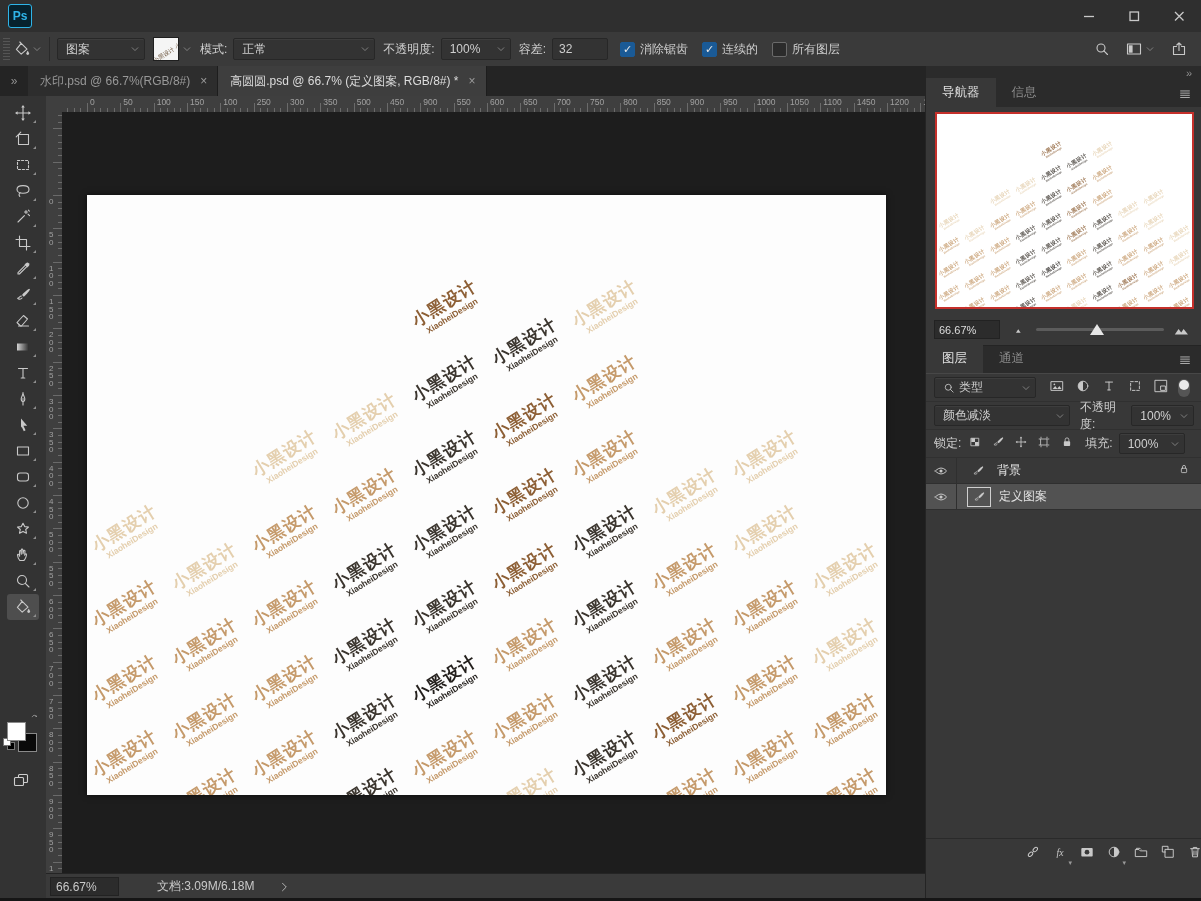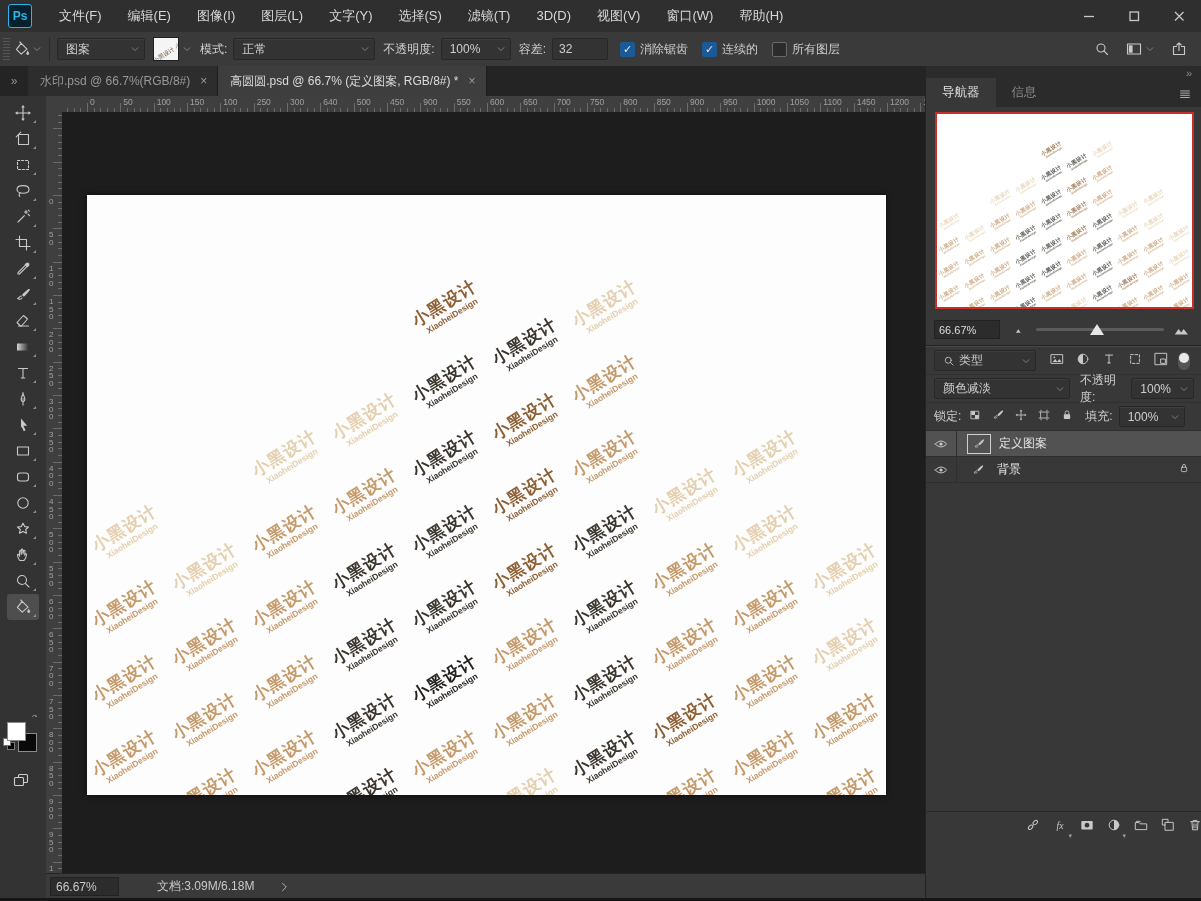--- a/index.html
+++ b/index.html
@@ -119,33 +119,20 @@
   .lb-ic.dim{color:#6e6e6e;}
   .lb-ic .mini-caret{position:absolute;right:-5px;bottom:-4px;font-size:7px;color:#9a9a9a;}
   .chev{color:#9f9f9f;}
 </style>
 </head>
 <body>
 
 <div class="abs titlebar">
   <div class="ps-logo">
       <span>Ps</span>
-    </div>
-  <div id="menu-items" style="display:flex">
-      <span class="menu-item">文件(F)</span>
-      <span class="menu-item">编辑(E)</span>
-      <span class="menu-item">图像(I)</span>
-      <span class="menu-item">图层(L)</span>
-      <span class="menu-item">文字(Y)</span>
-      <span class="menu-item">选择(S)</span>
-      <span class="menu-item">滤镜(T)</span>
-      <span class="menu-item">3D(D)</span>
-      <span class="menu-item">视图(V)</span>
-      <span class="menu-item">窗口(W)</span>
-      <span class="menu-item">帮助(H)</span>
     </div>
   <div class="win-controls">
     <div class="win-btn">
         <span class="ic">
           <svg width="16" height="16" viewBox="0 0 16 16" stroke="currentColor" fill="none" stroke-width="1.3">
             <path d="M3 8.5h10"></path>
           </svg>
         </span>
       </div>
     <div class="win-btn">
@@ -519,21 +506,21 @@
     <div class="htick" style="left: 205.001px; height: 4px;"></div>
     <div class="htick" style="left: 211.668px; height: 4px;"></div>
     <div class="htick" style="left: 218.334px; height: 4px;"></div>
     <div class="htick" style="left: 225.001px; height: 9px;"></div>
     <div class="hlabel" style="left: 228.001px;">300</div>
     <div class="htick" style="left: 231.668px; height: 4px;"></div>
     <div class="htick" style="left: 238.334px; height: 4px;"></div>
     <div class="htick" style="left: 245.001px; height: 4px;"></div>
     <div class="htick" style="left: 251.668px; height: 4px;"></div>
     <div class="htick" style="left: 258.334px; height: 9px;"></div>
-    <div class="hlabel" style="left: 261.334px;">640</div>
+    <div class="hlabel" style="left: 261.334px;">350</div>
     <div class="htick" style="left: 265.001px; height: 4px;"></div>
     <div class="htick" style="left: 271.668px; height: 4px;"></div>
     <div class="htick" style="left: 278.335px; height: 4px;"></div>
     <div class="htick" style="left: 285.001px; height: 4px;"></div>
     <div class="htick" style="left: 291.668px; height: 9px;"></div>
     <div class="hlabel" style="left: 294.668px;">500</div>
     <div class="htick" style="left: 298.335px; height: 4px;"></div>
     <div class="htick" style="left: 305.001px; height: 4px;"></div>
     <div class="htick" style="left: 311.668px; height: 4px;"></div>
     <div class="htick" style="left: 318.335px; height: 4px;"></div>
@@ -1514,20 +1501,29 @@
         <div class="slider-thumb" style="left:42%"></div>
       </div>
       <span class="ic" id="ic-mtn-l">
           <svg width="16" height="16" viewBox="0 0 16 16" fill="none" stroke="currentColor" stroke-width="1.1" stroke-linecap="round" stroke-linejoin="round">
             <path fill="currentColor" stroke="none" d="M.8 12.5L4.6 7l2.6 3.6L9.6 7l4.4 5.5z"></path>
           </svg>
         </span>
     </div>
   </div>
 
+  <div class="ptabs">
+    <div class="ptab active"><span>图层</span></div>
+    <div class="ptab"><span>通道</span></div>
+    <span class="ptab-menu ic s14" id="ic-layersmenu">
+        <svg width="16" height="16" viewBox="0 0 16 16" fill="none" stroke="currentColor" stroke-width="1.1" stroke-linecap="round" stroke-linejoin="round">
+          <path d="M3 4.5h10M3 7h10M3 9.5h10M3 12h10"></path>
+        </svg>
+      </span>
+  </div>
   <div class="layers-body">
     <div class="lrow">
       <div class="combo small" style="width:88px">
         <span class="ic s12" id="ic-filter-search" style="margin-right:4px">
             <svg width="16" height="16" viewBox="0 0 16 16" fill="none" stroke="currentColor" stroke-width="1.1" stroke-linecap="round" stroke-linejoin="round">
               <circle cx="7" cy="7" r="4"></circle>
               <path d="M9.9 9.9l3.6 3.6"></path>
             </svg>
           </span>
         <span class="val">类型</span>
@@ -1629,39 +1625,20 @@
       <div class="combo small" style="width:52px;margin-left:6px">
         <span class="val">100%</span>
         <span class="ic s10 chev" style="margin-left:auto">
             <svg width="16" height="16" viewBox="0 0 16 16" fill="none" stroke="currentColor" stroke-width="1.1" stroke-linecap="round" stroke-linejoin="round">
               <path d="M3.5 6l4.5 4.5L12.5 6"></path>
             </svg>
           </span>
       </div>
     </div>
     <div class="layer-list" id="layer-list">
-        <div class="layer-row selected">
-          <span class="eye-cell">
-            <span class="ic s14">
-              <svg width="16" height="16" viewBox="0 0 16 16" fill="none" stroke="currentColor" stroke-width="1.1" stroke-linecap="round" stroke-linejoin="round">
-                <path d="M1.5 8S4.4 4.6 8 4.6 14.5 8 14.5 8 11.6 11.4 8 11.4 1.5 8 1.5 8z"></path>
-                <circle cx="8" cy="8" r="1.8" fill="currentColor" stroke="none"></circle>
-              </svg>
-            </span>
-          </span>
-          <span class="thumb selbox">
-            <span class="ic s12">
-              <svg width="16" height="16" viewBox="0 0 16 16" fill="none" stroke="currentColor" stroke-width="1.1" stroke-linecap="round" stroke-linejoin="round">
-                <path fill="currentColor" stroke="none" d="M14.2 1.8C11.4 3.2 8.6 6 7 8l1.8 1.8c2-1.6 4.8-4.4 6.2-7.2z"></path>
-                <path d="M6.4 9c-1.8 0-2 1.8-3.8 2.2 1 1.4 3.4 1.2 4.4-.2"></path>
-              </svg>
-            </span>
-          </span>
-          <span>定义图案</span>
-        </div>
         <div class="layer-row">
           <span class="eye-cell">
             <span class="ic s14">
               <svg width="16" height="16" viewBox="0 0 16 16" fill="none" stroke="currentColor" stroke-width="1.1" stroke-linecap="round" stroke-linejoin="round">
                 <path d="M1.5 8S4.4 4.6 8 4.6 14.5 8 14.5 8 11.6 11.4 8 11.4 1.5 8 1.5 8z"></path>
                 <circle cx="8" cy="8" r="1.8" fill="currentColor" stroke="none"></circle>
               </svg>
             </span>
           </span>
           <span class="thumb">
@@ -1672,20 +1649,39 @@
               </svg>
             </span>
           </span>
           <span>背景</span>
           <span class="layer-lock"><span class="ic s12">
               <svg width="16" height="16" viewBox="0 0 16 16" fill="none" stroke="currentColor" stroke-width="1.1" stroke-linecap="round" stroke-linejoin="round">
                 <rect x="4.5" y="7" width="7" height="5.8" rx="1"></rect>
                 <path d="M6 7V5.2a2 2 0 014 0V7"></path>
               </svg>
             </span></span>
+        </div>
+        <div class="layer-row selected">
+          <span class="eye-cell">
+            <span class="ic s14">
+              <svg width="16" height="16" viewBox="0 0 16 16" fill="none" stroke="currentColor" stroke-width="1.1" stroke-linecap="round" stroke-linejoin="round">
+                <path d="M1.5 8S4.4 4.6 8 4.6 14.5 8 14.5 8 11.6 11.4 8 11.4 1.5 8 1.5 8z"></path>
+                <circle cx="8" cy="8" r="1.8" fill="currentColor" stroke="none"></circle>
+              </svg>
+            </span>
+          </span>
+          <span class="thumb selbox">
+            <span class="ic s12">
+              <svg width="16" height="16" viewBox="0 0 16 16" fill="none" stroke="currentColor" stroke-width="1.1" stroke-linecap="round" stroke-linejoin="round">
+                <path fill="currentColor" stroke="none" d="M14.2 1.8C11.4 3.2 8.6 6 7 8l1.8 1.8c2-1.6 4.8-4.4 6.2-7.2z"></path>
+                <path d="M6.4 9c-1.8 0-2 1.8-3.8 2.2 1 1.4 3.4 1.2 4.4-.2"></path>
+              </svg>
+            </span>
+          </span>
+          <span>定义图案</span>
         </div>
       </div>
     <div class="layers-bottom" id="layers-bottom">
         <span class="lb-ic dim"><span class="ic s14">
             <svg width="16" height="16" viewBox="0 0 16 16" fill="none" stroke="currentColor" stroke-width="1.1" stroke-linecap="round" stroke-linejoin="round">
               <ellipse cx="5.2" cy="10.6" rx="3" ry="1.9" transform="rotate(-45 5.2 10.6)"></ellipse>
               <ellipse cx="10.6" cy="5.2" rx="3" ry="1.9" transform="rotate(-45 10.6 5.2)"></ellipse>
             </svg>
           </span></span>
         <span class="lb-ic"><span class="ic s14">

